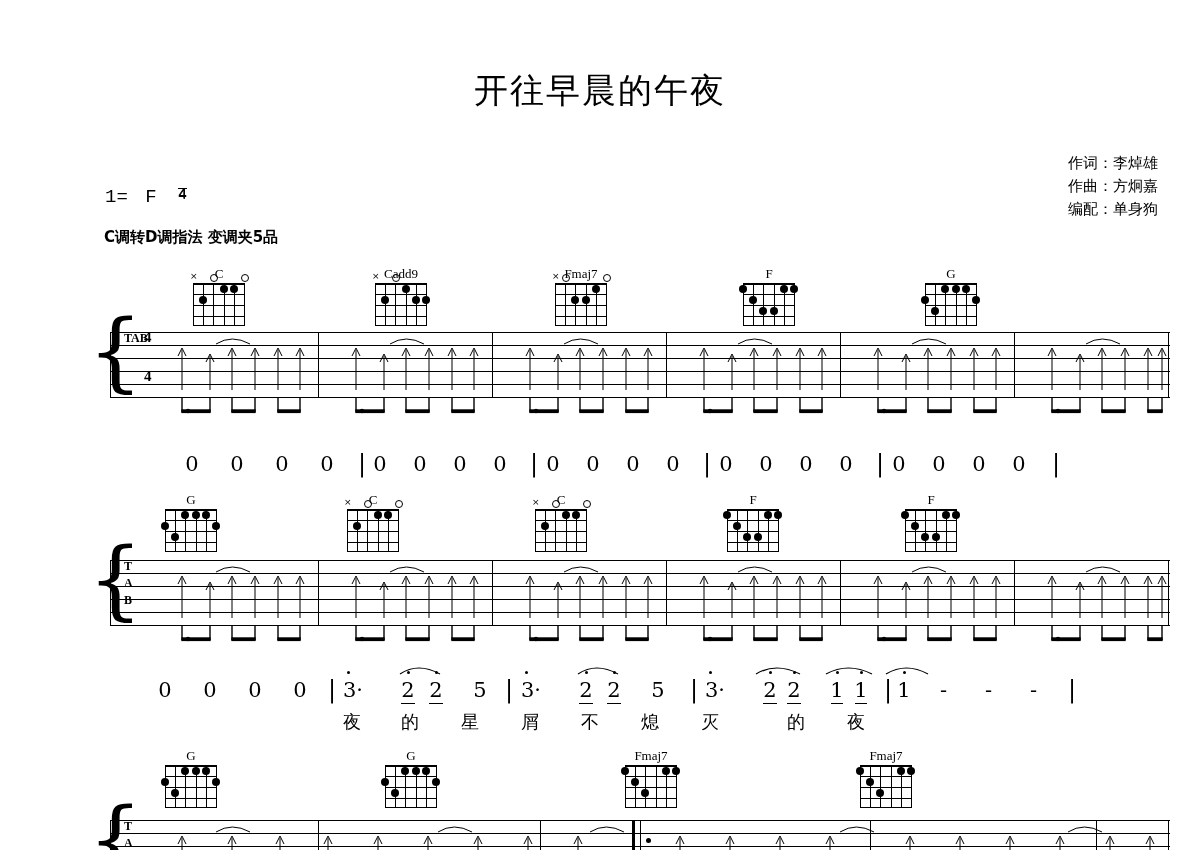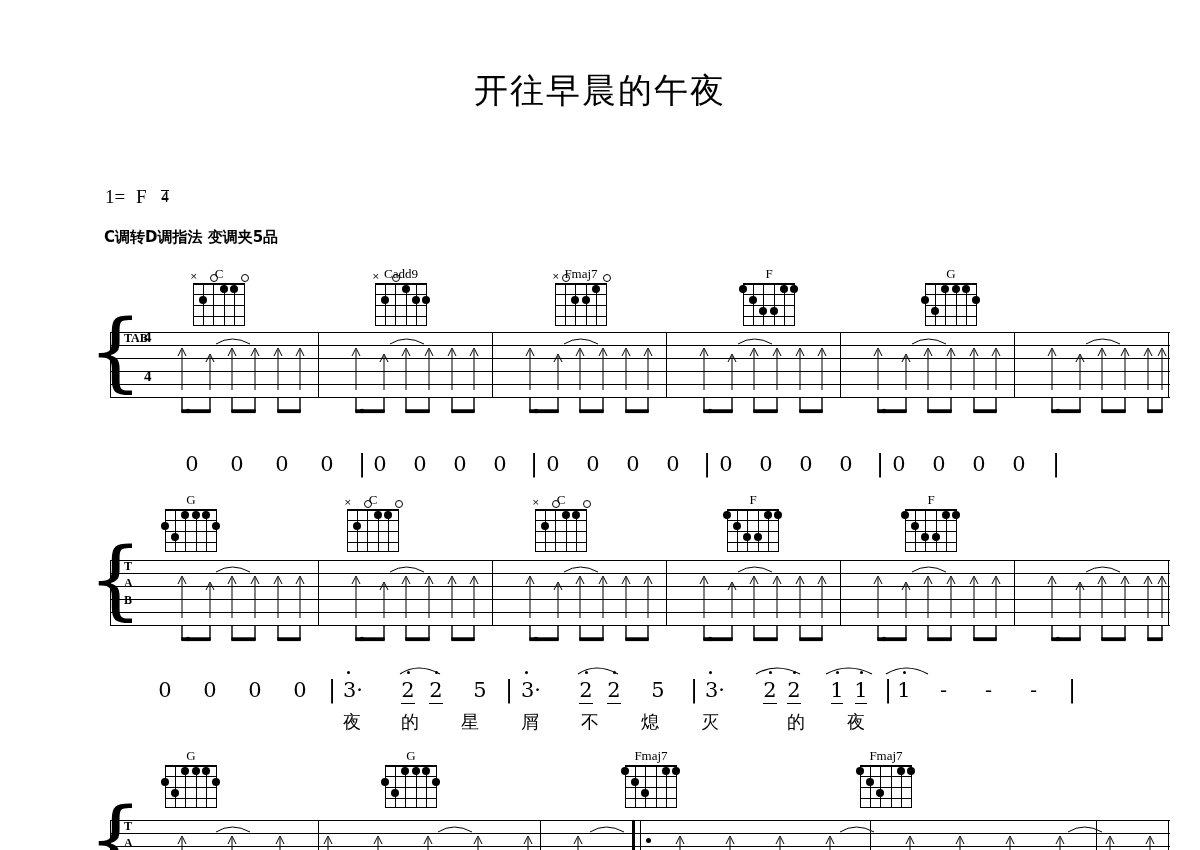--- a/index.html
+++ b/index.html
@@ -48,21 +48,21 @@
     font-size: 15px;
     line-height: 23px;
     text-align: right;
     font-family: "DejaVu Sans", sans-serif;
   }
   .keyline {
     position: absolute;
     left: 105px;
     top: 186px;
     font-size: 19px;
-    font-family: Liberation Serif, serif;
+    font-family: Liberation Mono, monospace;
   }
   .keyline .frac {
     display: inline-block;
     position: relative;
     top: -2px;
     margin-left: 10px;
     font-size: 15px;
     line-height: 13px;
     text-align: center;
     vertical-align: middle;
@@ -246,20 +246,25 @@
     border-radius: 50%;
   }
 </style>
 </head>
 <body>
 
 <div class="sheet">
 
   <div class="title">开往早晨的午夜</div>
 
+  <div class="credits">
+    <div>作词：李焯雄</div>
+    <div>作曲：方炯嘉</div>
+    <div>编配：单身狗</div>
+  </div>
 
   <div class="keyline">
     <span>1=</span>
     <span style="margin-left:6px;">F</span>
     <span class="frac">
       <span class="num">4</span>
       <span class="den" style="border-top:1px solid #000;">4</span>
     </span>
   </div>
 

